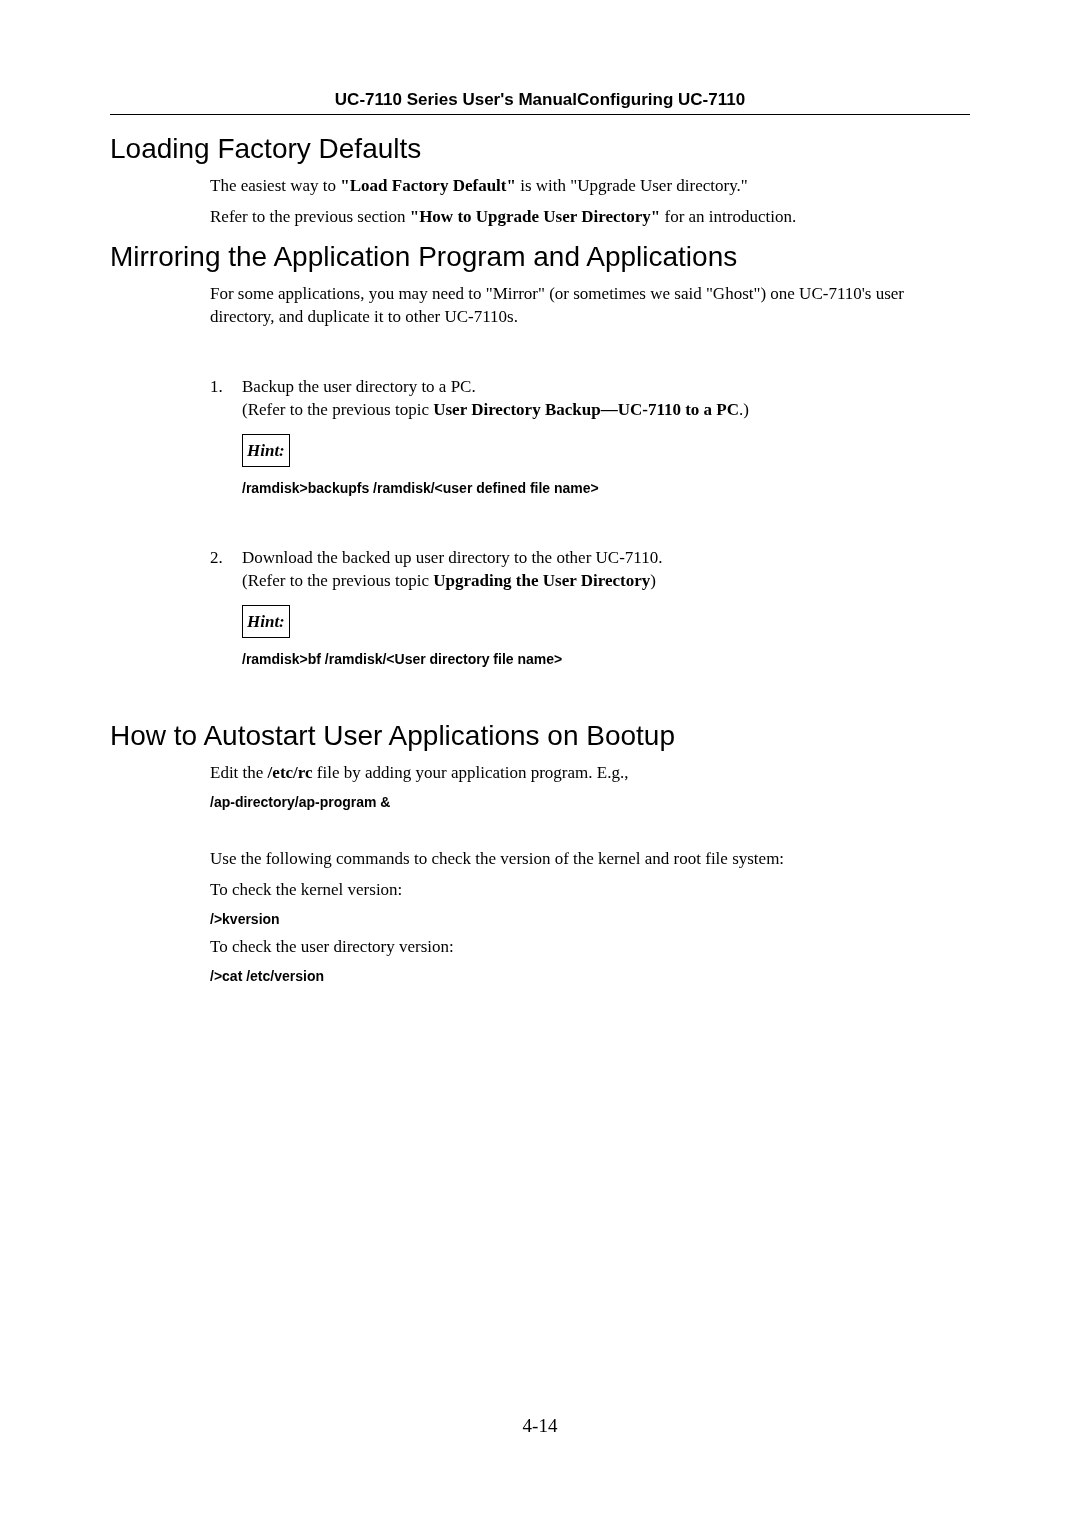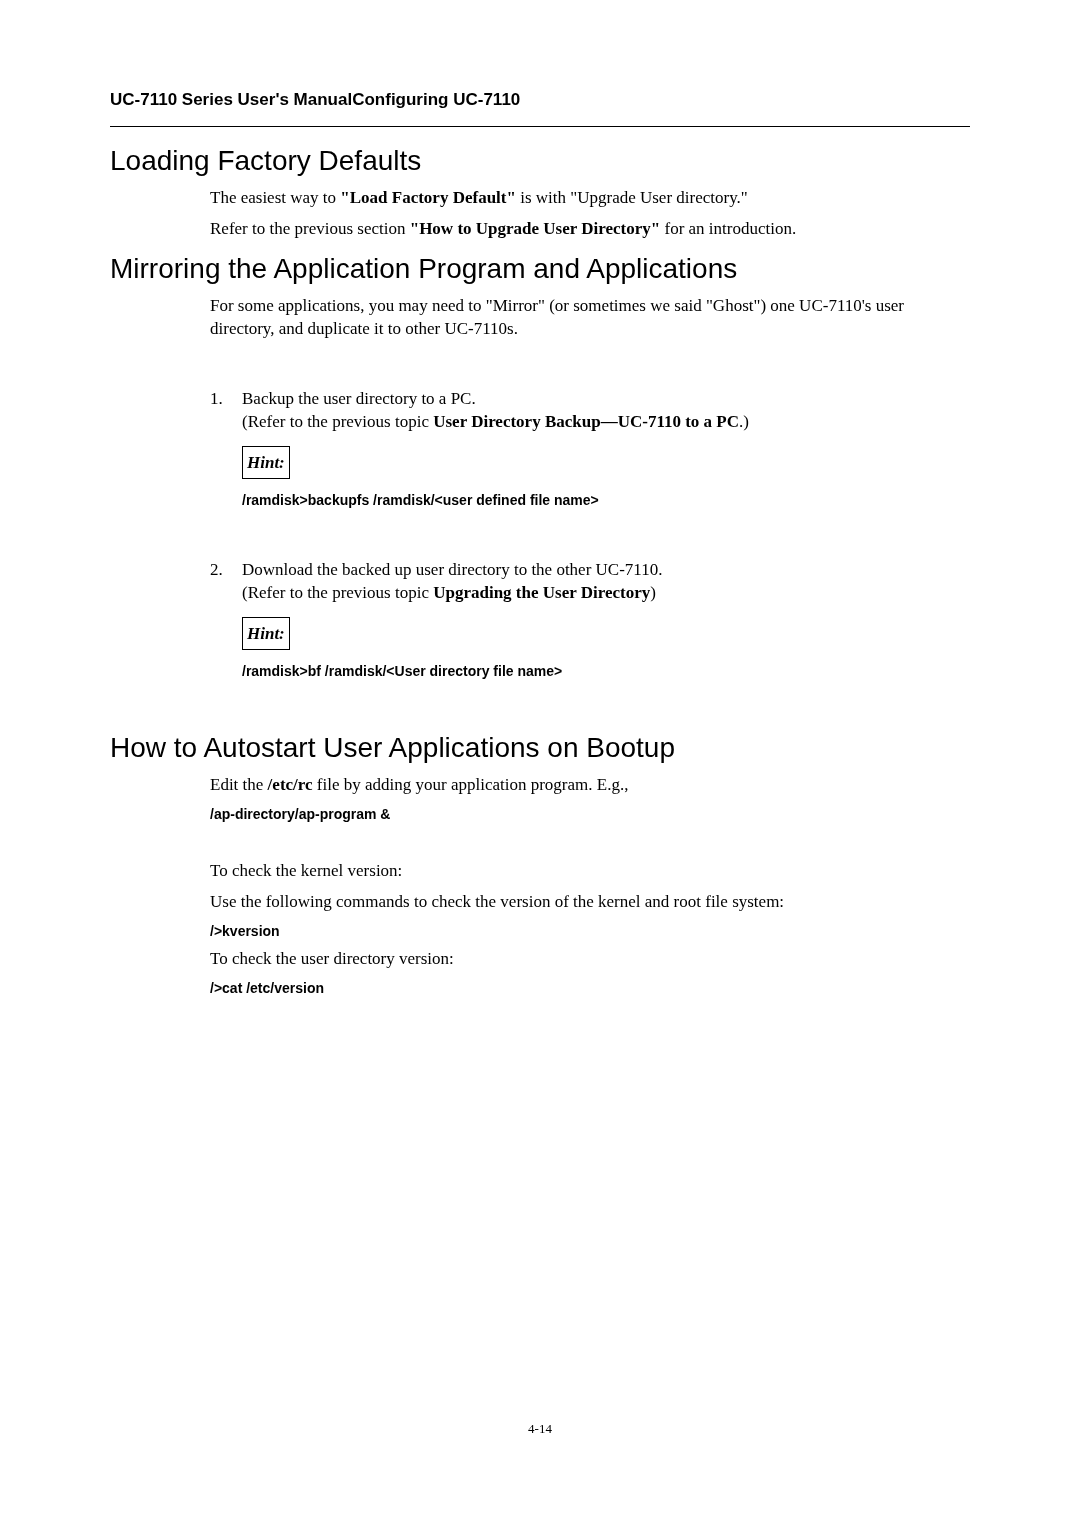--- a/index.html
+++ b/index.html
@@ -11,26 +11,26 @@
     width: 1080px;
     height: 1527px;
     box-sizing: border-box;
     position: relative;
   }
   .page {
     padding: 90px 110px 40px 110px;
   }
   .header-row {
     display: flex;
-    justify-content: flex-start;
+    justify-content: center;
     font-family: Arial, Helvetica, sans-serif;
     font-weight: bold;
     font-size: 17px;
     border-bottom: 1.5px solid #000;
-    padding-bottom: 16px;
+    padding-bottom: 4px;
     margin-bottom: 18px;
   }
   h1.section {
     font-family: Arial, Helvetica, sans-serif;
     font-weight: normal;
     font-size: 28px;
     margin: 12px 0 10px 0;
   }
   .body-block {
     margin-left: 100px;
@@ -68,21 +68,21 @@
     display: inline-block;
     border: 1px solid #000;
     padding: 5px 4px;
     font-style: italic;
     font-weight: bold;
     margin: 6px 0 4px 0;
     line-height: 1.25;
   }
   .page-number {
     text-align: center;
-    font-size: 13px;
+    font-size: 19px;
     position: absolute;
     bottom: 90px;
     left: 0;
     right: 0;
   }
   .spacer-sm { height: 6px; }
   .spacer-md { height: 20px; }
 </style>
 </head>
 <body>
@@ -134,22 +134,22 @@
   <div class="body-block">
     <p>
       <span>Edit the </span><strong>/etc/rc</strong><span> file by adding your application program. E.g.,</span>
     </p>
     <p class="mono">/ap-directory/ap-program &amp;</p>
   </div>
 
   <div class="spacer-md"></div>
 
   <div class="body-block">
+    <p>Use the following commands to check the version of the kernel and root file system:</p>
     <p>To check the kernel version:</p>
-    <p>Use the following commands to check the version of the kernel and root file system:</p>
     <p class="mono">/&gt;kversion</p>
     <p>To check the user directory version:</p>
     <p class="mono">/&gt;cat /etc/version</p>
   </div>
 
 </div>
 
 <div class="page-number">4-14</div>
 
 </body></html>

